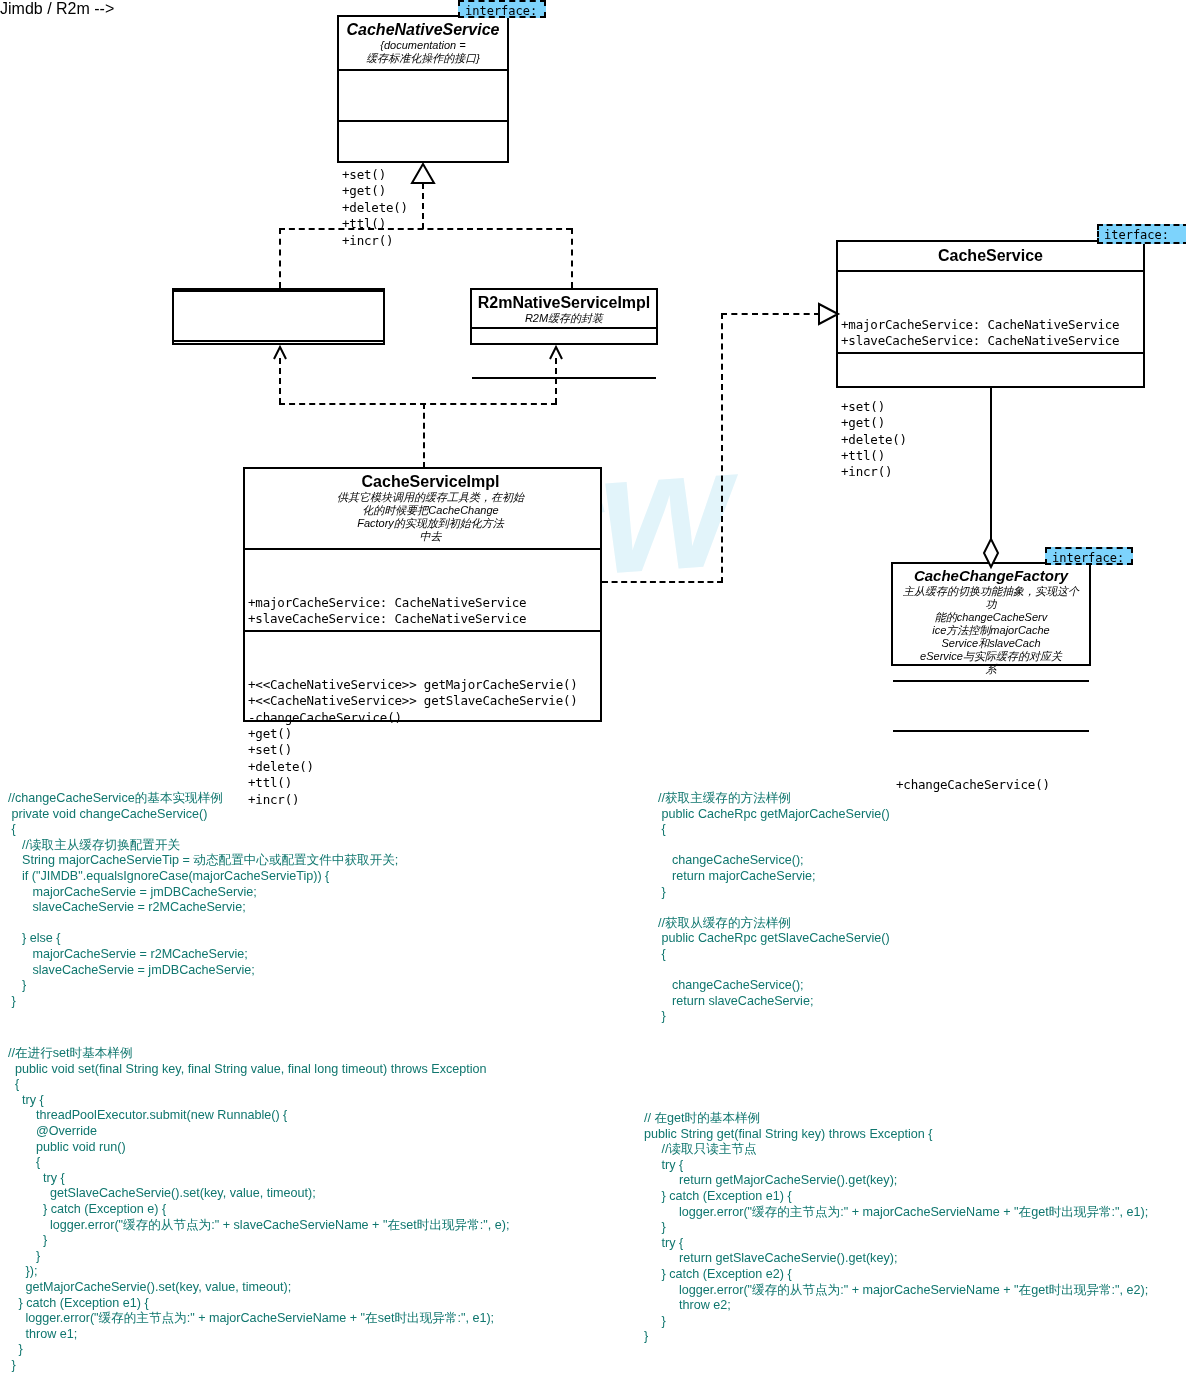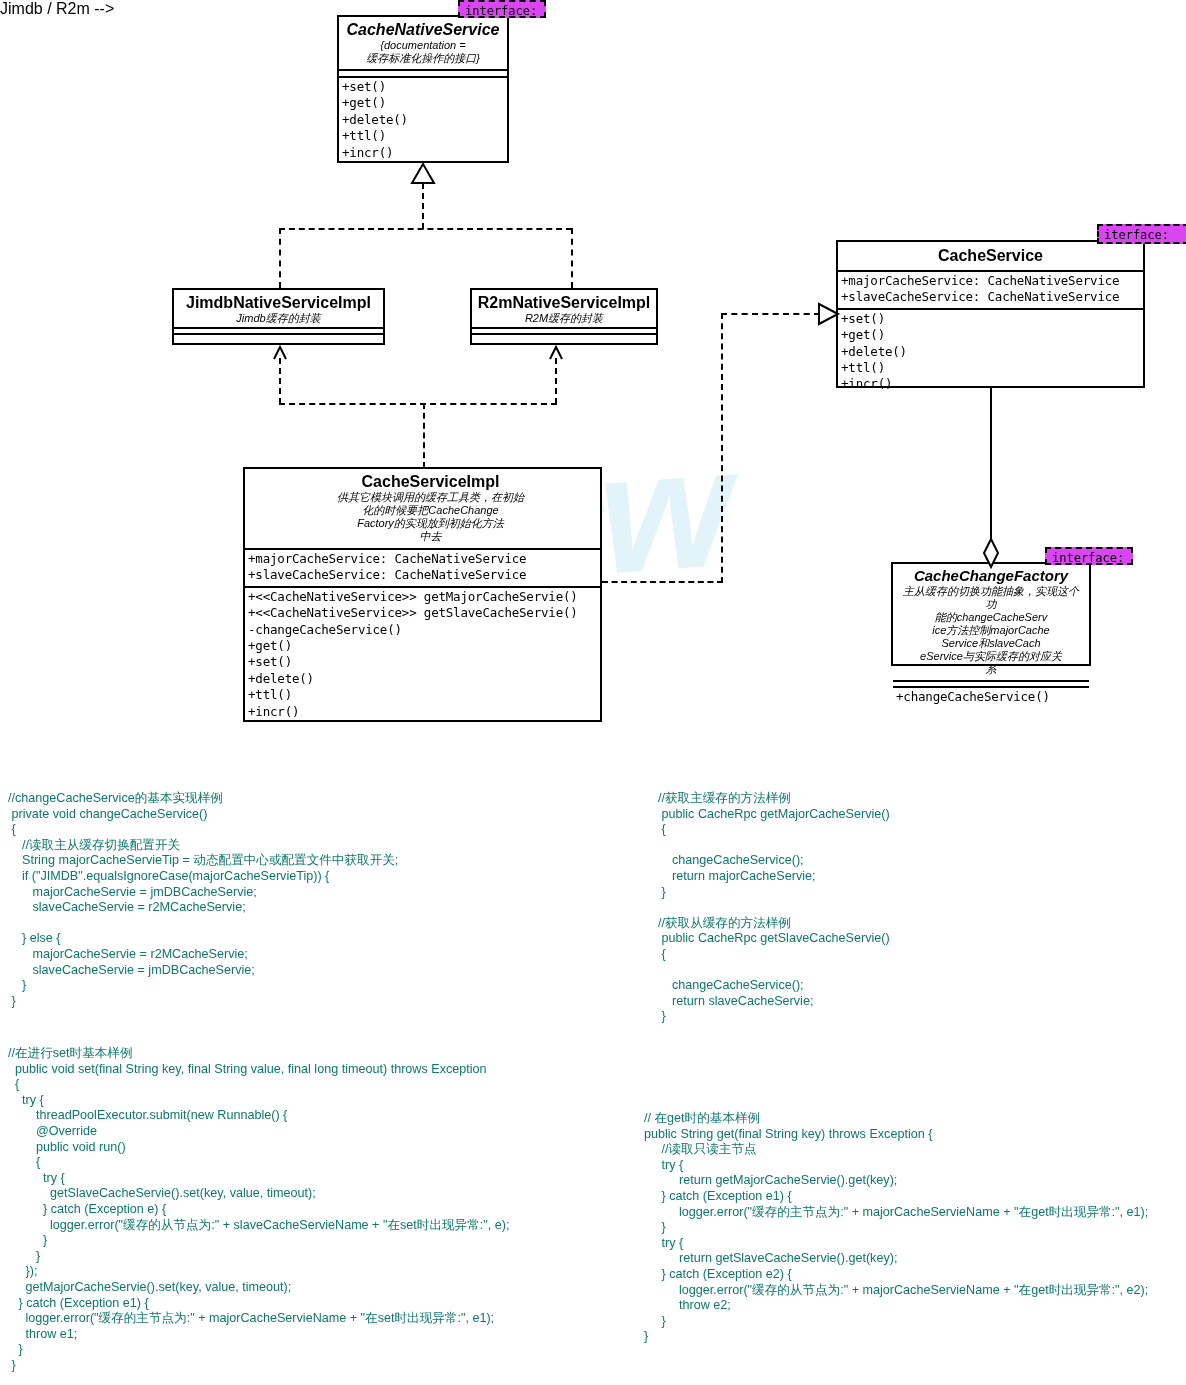--- a/index.html
+++ b/index.html
@@ -64,32 +64,33 @@
   }
   .uml-sep {
     border-top: 2px solid #000;
   }
   .uml-compart {
     padding: 1px 3px 2px 3px;
     font-family: "DejaVu Sans Mono", monospace;
     font-size: 12.5px;
     line-height: 16.4px;
     white-space: nowrap;
+    margin-top: 44px;
   }
   .uml-compart.empty {
     height: 5px;
     padding: 0;
   }
   .uml-compart div { letter-spacing: -0.2px; }
 
   
   .stereo {
     position: absolute;
     border: 2px dashed #000;
-    background: #d946ef;
+    background: #7dd3fc;
     font-family: "DejaVu Sans Mono", monospace;
     font-size: 12px;
     line-height: 14px;
     padding: 2px 3px 2px 5px;
     white-space: nowrap;
     z-index: 5;
     box-sizing: border-box;
     overflow: hidden;
   }
 
@@ -143,24 +144,20 @@
     <div>+set()</div>
     <div>+get()</div>
     <div>+delete()</div>
     <div>+ttl()</div>
     <div>+incr()</div>
   </div>
 </div>
 
 
 <div class="uml-box" style="left:172px;top:288px;width:213px;height:57px;">
-  <div class="uml-head" style="padding-bottom:2px;">
-    <div class="uml-name">JimdbNativeServiceImpl</div>
-    <div class="uml-doc">Jimdb缓存的封装</div>
-  </div>
   <div class="uml-sep"></div>
   <div class="uml-compart empty" style="height:4px;"></div>
   <div class="uml-sep"></div>
   <div class="uml-compart empty" style="height:4px;"></div>
 </div>
 
 
 <div class="uml-box" style="left:470px;top:288px;width:188px;height:57px;">
   <div class="uml-head" style="padding-bottom:2px;border-radius:17px;">
     <div class="uml-name">R2mNativeServiceImpl</div>

